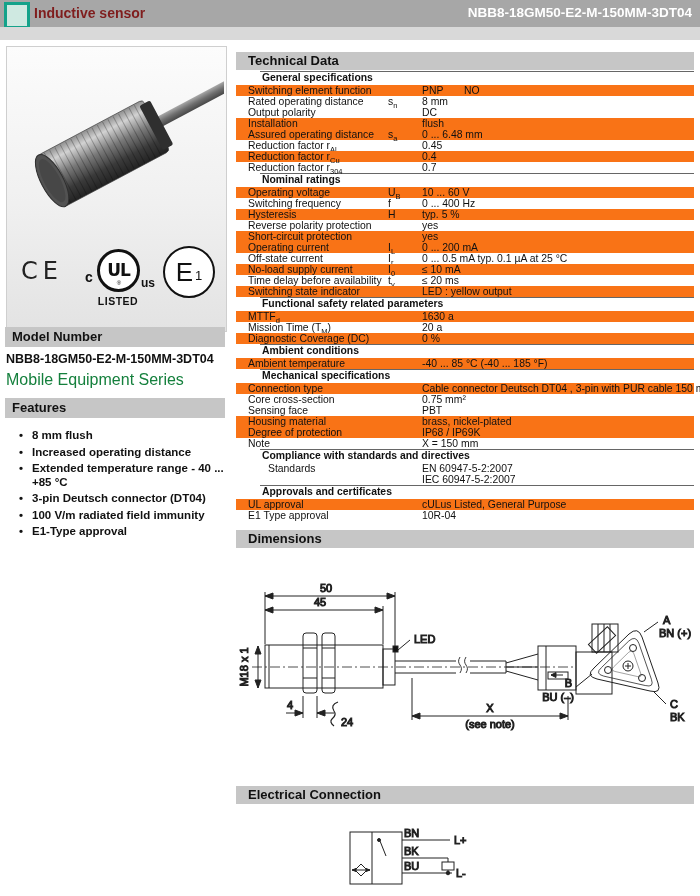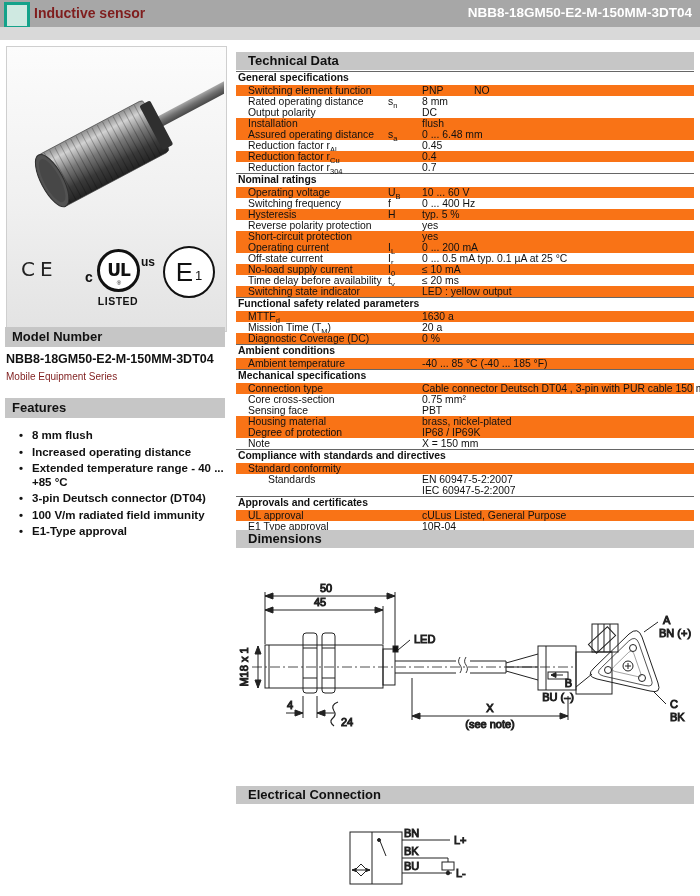--- a/index.html
+++ b/index.html
@@ -7,56 +7,56 @@
        font-family:"Liberation Sans",sans-serif;color:#111;overflow:hidden;}
   
   .topbar{position:absolute;left:0;top:0;width:700px;height:27px;background:#a7a7a7;}
   .teal-box{position:absolute;left:4px;top:2px;width:20px;height:21px;background:#cfe9e1;border:3px solid #14a28a;}
   .hdr-left{position:absolute;left:34px;top:5px;font-size:14px;font-weight:bold;color:#7f1d1d;}
   .hdr-right{position:absolute;right:8px;top:5px;font-size:13.5px;font-weight:bold;color:#fff;}
   .subband{position:absolute;left:0;top:27px;width:700px;height:13px;background:#d9d9d9;}
   
   .photo-box{position:absolute;left:6px;top:46px;width:219px;height:284px;border:1px solid #cfcfcf;
              background:linear-gradient(180deg,#fcfcfc 0%,#f0f0f0 55%,#e3e3e3 100%);}
-  .ce-mark{position:absolute;left:14px;top:210px;font-size:20px;letter-spacing:5px;color:#222;font-family:"DejaVu Sans",sans-serif;}
+  .ce-mark{position:absolute;left:14px;top:210px;font-size:24px;letter-spacing:5px;color:#222;font-family:"DejaVu Sans",sans-serif;}
   .ul-wrap{position:absolute;left:80px;top:202px;width:62px;height:58px;}
   .ul-c{position:absolute;left:-2px;top:20px;font-size:14px;font-weight:bold;}
-  .ul-us{position:absolute;right:-6px;top:6px;font-size:12px;font-weight:bold;text-align:center;}
+  .ul-us{position:absolute;right:-6px;top:27px;font-size:12px;font-weight:bold;text-align:center;}
   .ul-circ{position:absolute;left:10px;top:0;width:37px;height:37px;border:3.5px solid #111;border-radius:50%;background:#fff;}
   .ul-txt{position:absolute;left:0;top:8px;width:100%;text-align:center;font-weight:bold;font-size:17px;letter-spacing:-1px;font-family:"DejaVu Sans",sans-serif;}
   .ul-r{position:absolute;left:45%;top:28px;font-size:6px;}
   .ul-listed{position:absolute;left:0;top:46px;width:100%;text-align:center;font-size:10.5px;font-weight:bold;letter-spacing:.5px;}
   .e1-wrap{position:absolute;left:156px;top:199px;width:48px;height:48px;border:2.5px solid #111;border-radius:50%;
            background:#fff;display:flex;align-items:center;justify-content:center;}
   .e1-e{font-size:26px;}
   .e1-n{font-size:13px;margin-top:7px;margin-left:2px;}
   .left-bar{position:absolute;left:5px;width:220px;height:20px;background:#c6c6c6;
             font-weight:bold;font-size:13px;line-height:20px;padding-left:7px;box-sizing:border-box;}
   #mn-bar{top:327px;} #ft-bar{top:398px;}
   .mn-text{position:absolute;left:6px;top:352px;font-size:12.5px;font-weight:bold;white-space:nowrap;}
-  .series-text{position:absolute;left:6px;top:371px;font-size:10px;color:#7f1d1d;}
+  .series-text{position:absolute;left:6px;top:371px;font-size:16px;color:#15803d;}
   .features-list{position:absolute;left:8px;top:420px;width:212px;margin:9px;padding:0;list-style:none;}
   .features-list li{position:relative;padding-left:15px;font-size:11.5px;font-weight:bold;line-height:13.5px;margin-bottom:3px;}
   .features-list li::before{content:"\2022";position:absolute;left:2px;top:0;}
   
   .sec-bar{position:absolute;left:236px;width:458px;height:18px;background:#c6c6c6;
            font-weight:bold;font-size:13px;line-height:18px;padding-left:12px;box-sizing:border-box;}
   #bar-tech{top:52px;} #bar-dim{top:530px;} #bar-elec{top:786px;}
   
   .tech-table{position:absolute;left:236px;top:71px;width:458px;font-size:10.4px;}
-  .sec-h{height:13px;line-height:12px;font-weight:bold;border-top:1px solid #666;padding-left:2px;background:#fff;}
+  .sec-h{height:13px;line-height:12px;font-weight:bold;border-top:1px solid #666;padding-left:2px;background:#fff;margin-left:24px;}
   .t-row{position:relative;height:11px;line-height:11px;}
   .t-row.shade{background:#f97316;}
   .t-row.two{height:22px;}
   .cl{position:absolute;left:12px;top:0;white-space:nowrap;}
   .cl.ind{left:32px;}
   .cs{position:absolute;left:152px;top:0;}
   .cv{position:absolute;left:186px;top:0;white-space:nowrap;}
   .cv div{line-height:11px;}
-  .cv2{position:absolute;left:238px;top:0;}
+  .cv2{position:absolute;left:228px;top:0;}
   sub{font-size:7.5px;line-height:0;}
   
   svg text{font-family:"Liberation Sans",sans-serif;font-size:11px;fill:#111;}
   .dim-svg{position:absolute;left:238px;top:556px;}
   .elec-svg{position:absolute;left:340px;top:828px;}
 </style>
 </head>
 <body>
 
 <div class="topbar">
@@ -243,23 +243,20 @@
     </div>
     <div class="t-row shade">
       <span class="cl">Degree of protection</span>
       <span class="cv">IP68 / IP69K</span>
     </div>
     <div class="t-row">
       <span class="cl">Note</span>
       <span class="cv">X =  150 mm</span>
     </div>
     <div class="sec-h">Compliance with standards and directives</div>
-    <div class="t-row shade">
-      <span class="cl">Standard conformity</span>
-    </div>
     <div class="t-row two">
       <span class="cl ind">Standards</span>
       <span class="cv">
         <div>EN 60947-5-2:2007</div>
         <div>IEC 60947-5-2:2007</div>
       </span>
     </div>
     <div class="sec-h">Approvals and certificates</div>
     <div class="t-row shade">
       <span class="cl">UL approval</span>

